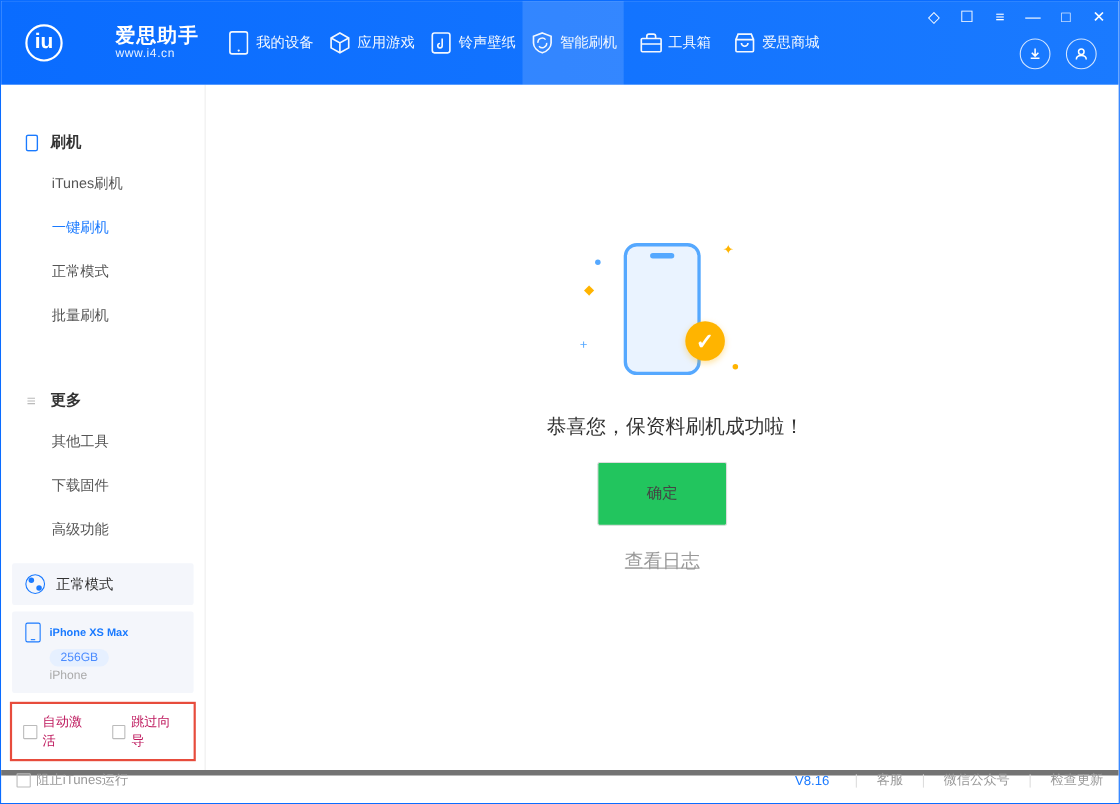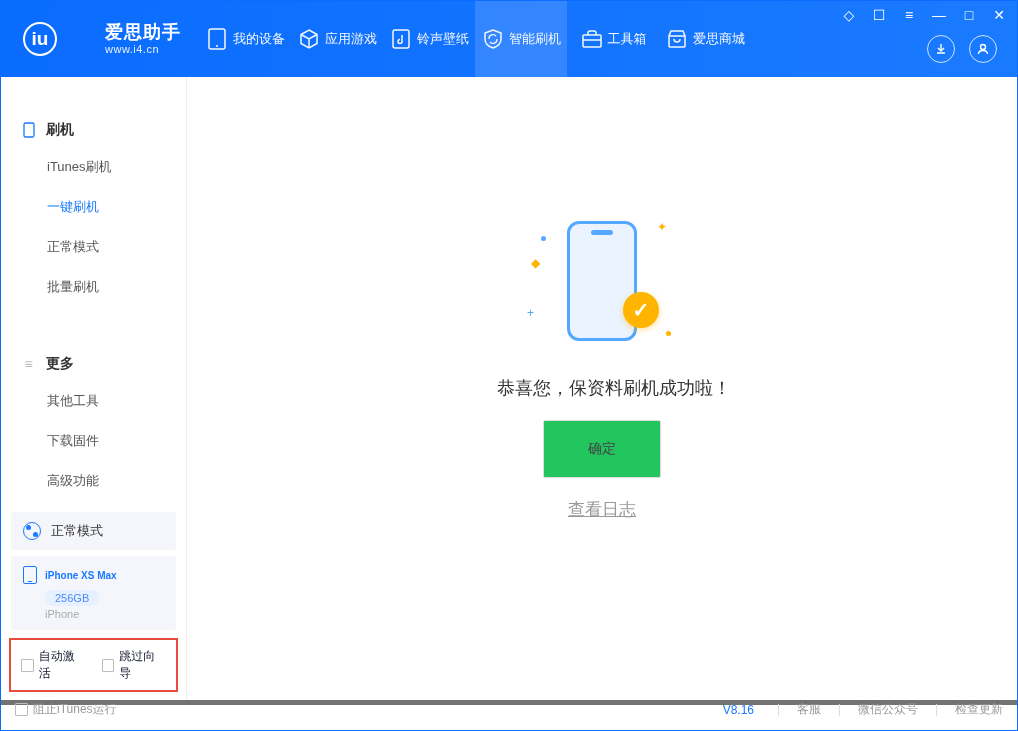--- a/index.html
+++ b/index.html
@@ -40,21 +40,21 @@
 .status-card .dot-ic::after { bottom: 2px; right: 2px; }
 
 .device-card { margin: 4px 10px 8px; padding: 10px 12px; background: #f4f6fb; border-radius: 2px; }
 .device-card .line1 { display: flex; align-items: center; gap: 8px; font-size: 10px; font-weight: 600; color: #1a7aff; }
 .device-card .phone-ic { width: 14px; height: 18px; border: 1.5px solid #1a7aff; border-radius: 2px; position: relative; }
 .device-card .phone-ic::after { content: ""; position: absolute; bottom: 1px; left: 50%; transform: translateX(-50%); width: 4px; height: 1px; background: #1a7aff; }
 .device-card .badge { display: inline-block; margin: 6px 0 2px 22px; padding: 2px 10px; background: #e6f0ff; color: #4a8bff; border-radius: 10px; font-size: 11px; }
 .device-card .sub { margin-left: 22px; font-size: 11px; color: #aaa; }
 
 .checkbox-row { border: 2px solid #e74c3c; margin: 6px 8px 8px; padding: 8px 10px; display: flex; gap: 16px; align-items: center; }
-.chk { display: flex; align-items: center; gap: 5px; font-size: 12px; color: #0f172a; cursor: pointer; }
+.chk { display: flex; align-items: center; gap: 5px; font-size: 12px; color: #be185d; cursor: pointer; }
 .chk-box { width: 13px; height: 13px; border: 1px solid #bbb; border-radius: 1px; }
 
 
 .main { flex: 1; display: flex; flex-direction: column; align-items: center; justify-content: center; gap: 20px; padding-bottom: 50px; }
 .illust { position: relative; width: 150px; height: 150px; display: flex; align-items: center; justify-content: center; }
 .phone-shape { width: 70px; height: 120px; border: 3px solid #55a8ff; border-radius: 12px; background: #eaf3ff; position: relative; }
 .phone-shape::before { content: ""; position: absolute; top: 6px; left: 50%; transform: translateX(-50%); width: 22px; height: 5px; background: #55a8ff; border-radius: 3px; }
 .check-badge { position: absolute; right: 18px; bottom: 28px; width: 36px; height: 36px; background: #ffb400; border-radius: 50%; display: flex; align-items: center; justify-content: center; color: #fff; font-size: 20px; font-weight: bold; box-shadow: 0 2px 6px rgba(255,180,0,.4); }
 .spark { position: absolute; color: #ffb400; font-size: 12px; }
 .spark.s1 { top: 14px; right: 10px; } .spark.s2 { bottom: 36px; left: 0; color: #55a8ff; } .spark.s3 { top: 50px; left: 4px; color: #ffb400; }

